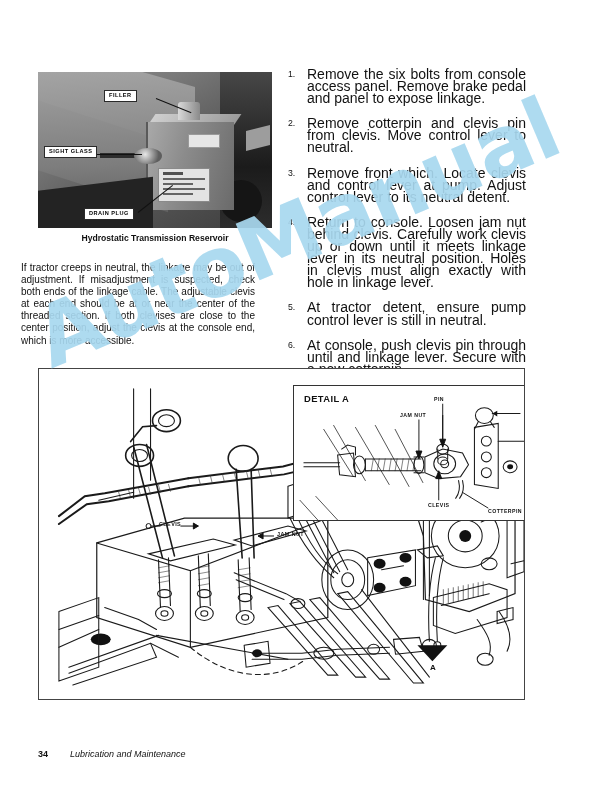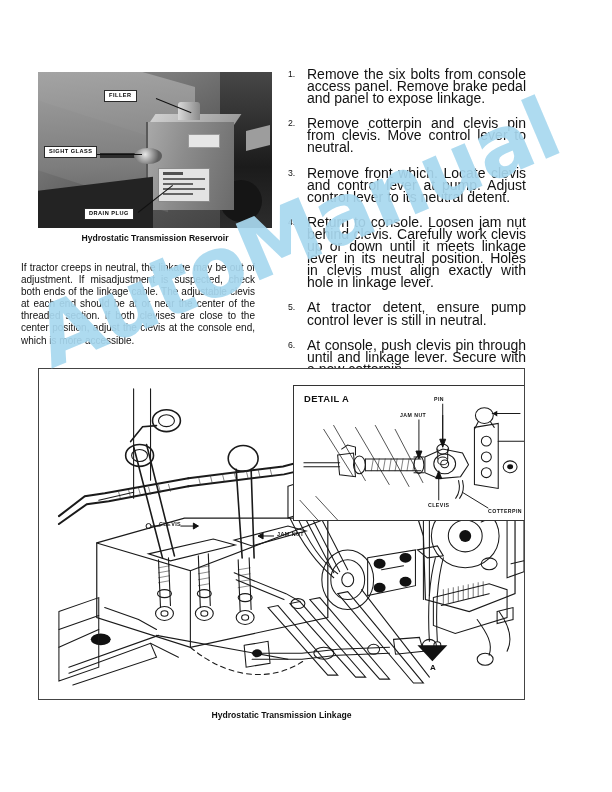--- a/index.html
+++ b/index.html
@@ -708,16 +708,19 @@
         </g>
       </svg>
 
       <div class="dlabel" style="left:140px; top:10px;">PIN</div>
       <div class="dlabel" style="left:106px; top:26px;">JAM NUT</div>
       <div class="dlabel" style="left:134px; top:116px;">CLEVIS</div>
       <div class="dlabel" style="left:194px; top:122px;">COTTERPIN</div>
     </div>
   </div>
 
-  <div class="fig-caption" id="figure-caption">Hydrostatic Transmission Linkage</div>
-
+
+  <div class="footer">
+    <div class="footer-page">34</div>
+    <div class="footer-label">Lubrication and Maintenance</div>
+  </div>
 
 </div>
 
 </body></html>

